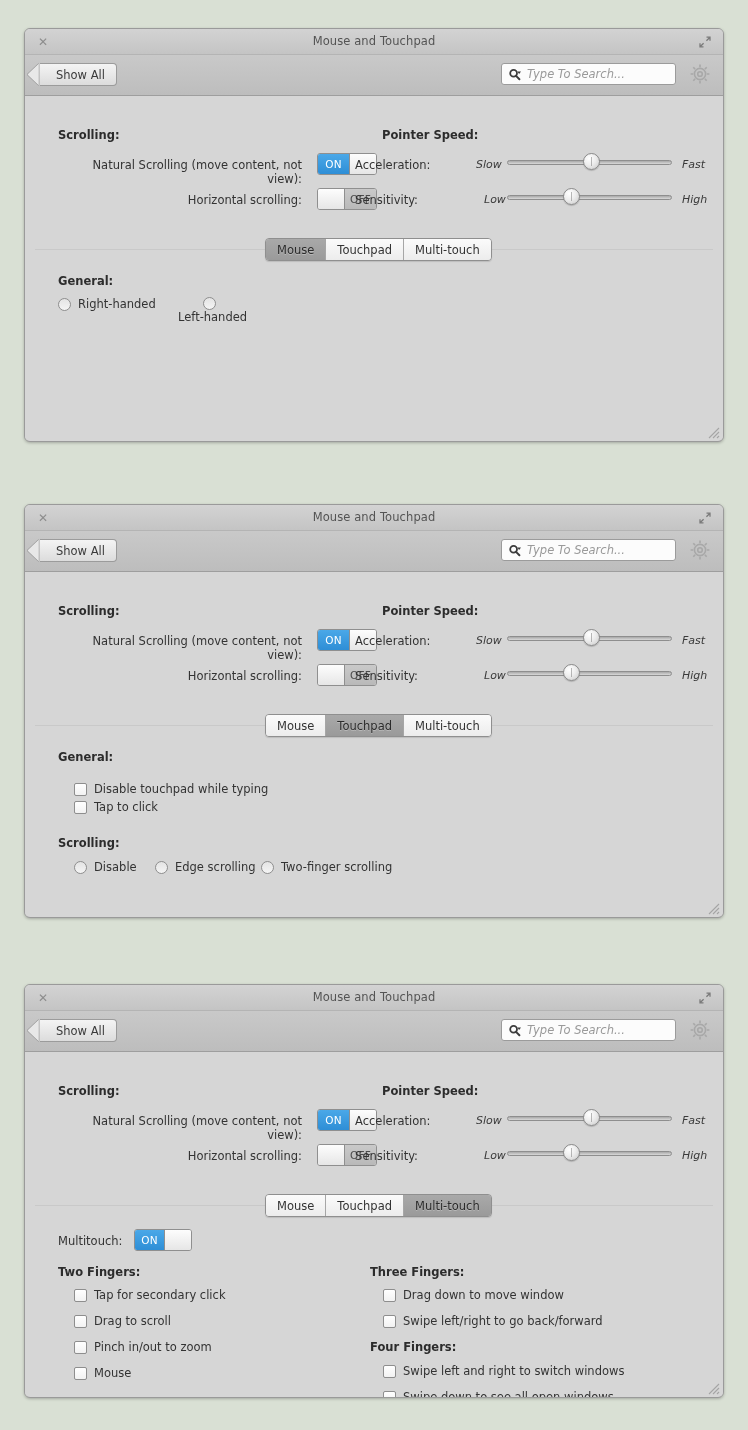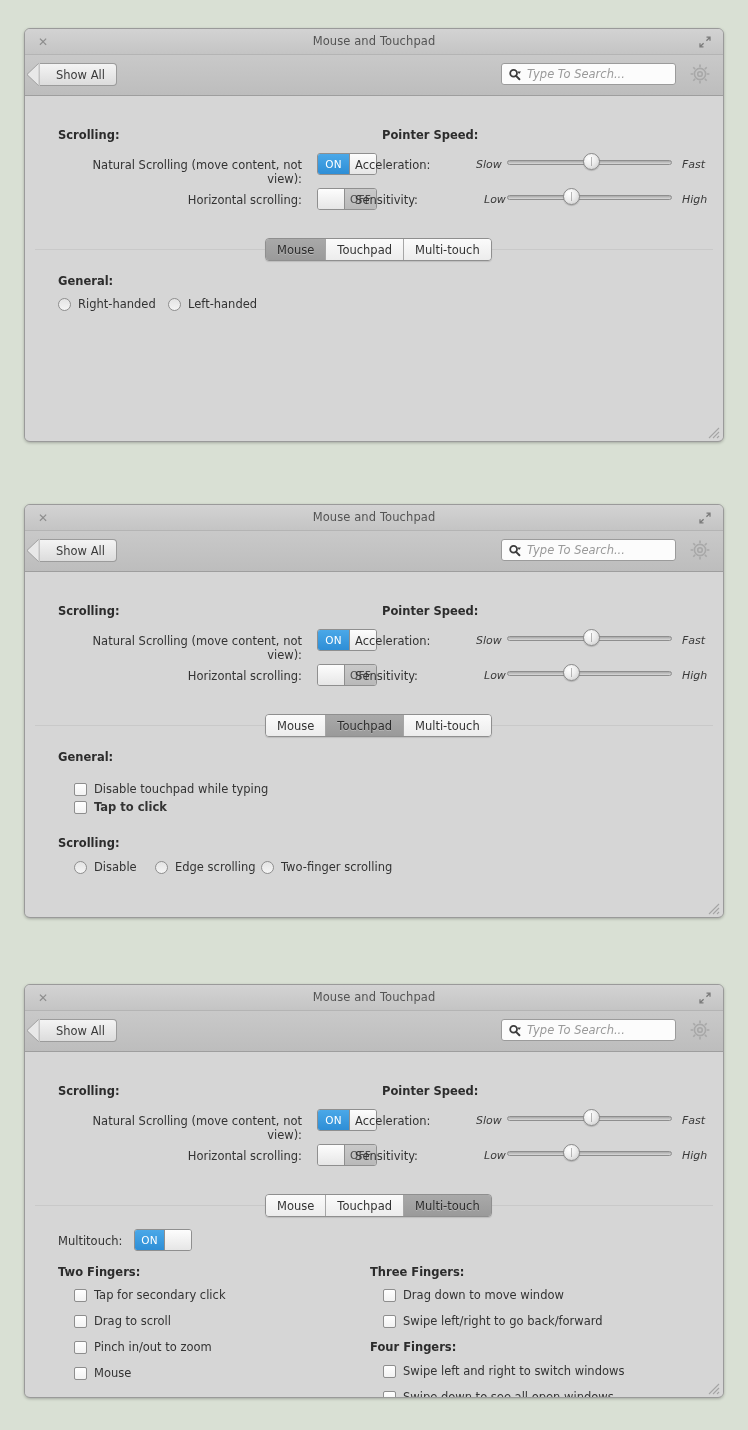--- a/index.html
+++ b/index.html
@@ -354,21 +354,21 @@
         <div class="tab selected">Mouse</div>
         <div class="tab">Touchpad</div>
         <div class="tab">Multi-touch</div>
       </div>
 
       <div class="section-title" style="left:33px; top:178px;">General:</div>
       <div class="ctl-row" style="left:33px; top:201px;">
         <span class="radio"></span>
         <span class="ctl-label">Right-handed</span>
       </div>
-      <div class="ctl-row" style="left:143px; top:201px;">
+      <div class="ctl-row" style="left:153px; top:201px;flex-direction:column;">
         <span class="radio"></span>
         <span class="ctl-label">Left-handed</span>
       </div>
 
       <div class="grip">
         <svg width="13" height="13" viewBox="0 0 13 13">
             <g stroke="#a5a5a5" stroke-width="1.1">
               <path d="M12 2 L2 12"></path>
               <path d="M12 6 L6 12"></path>
               <path d="M12 10 L10 12"></path>
@@ -456,21 +456,21 @@
         <div class="tab">Mouse</div>
         <div class="tab selected">Touchpad</div>
         <div class="tab">Multi-touch</div>
       </div>
 
       <div class="section-title" style="left:33px; top:178px;">General:</div>
       <div class="ctl-row" style="left:49px; top:202px;margin-top:8px;">
         <span class="checkbox"></span>
         <span class="ctl-label">Disable touchpad while typing</span>
       </div>
-      <div class="ctl-row" style="left:49px; top:228px;font-weight:bold;">
+      <div class="ctl-row" style="left:49px; top:228px;">
         <span class="checkbox"></span>
         <span class="ctl-label">Tap to click</span>
       </div>
 
       <div class="section-title" style="left:33px; top:264px;">Scrolling:</div>
       <div class="ctl-row" style="left:49px; top:288px;">
         <span class="radio"></span>
         <span class="ctl-label">Disable</span>
       </div>
       <div class="ctl-row" style="left:130px; top:288px;">

